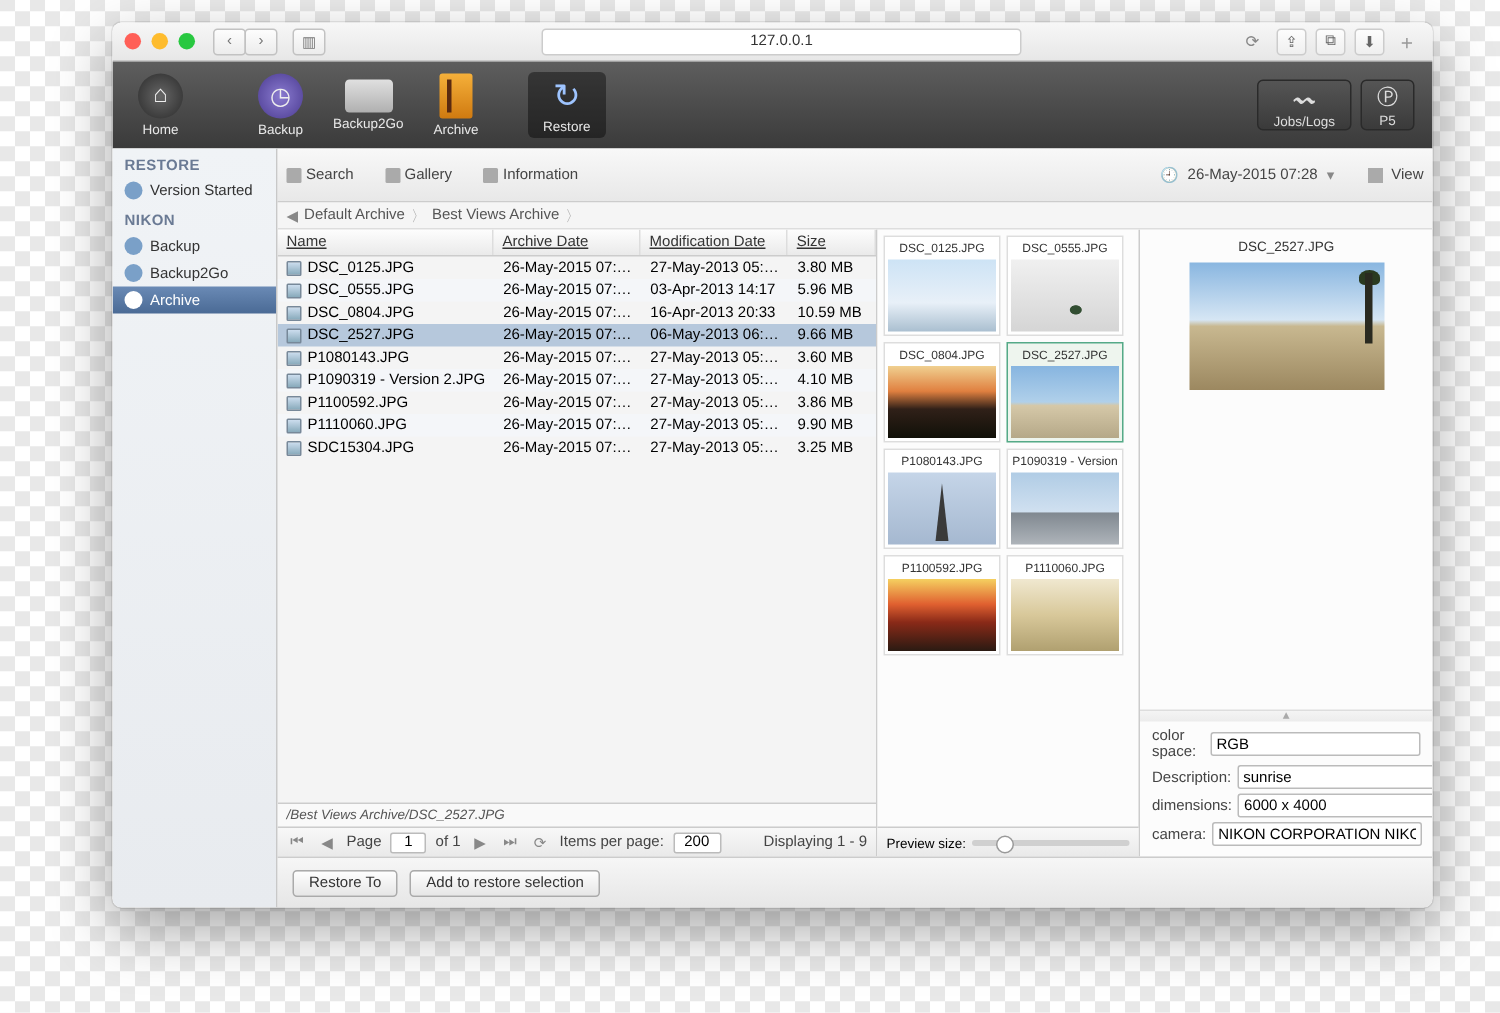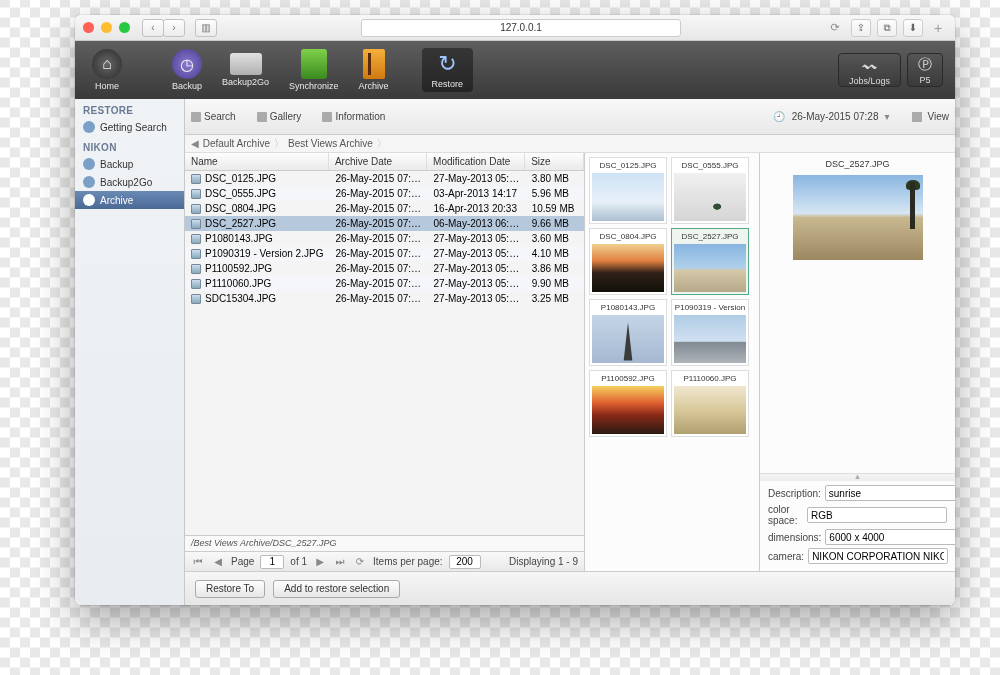--- a/index.html
+++ b/index.html
@@ -42,21 +42,21 @@
 .main { flex: 1; display: flex; flex-direction: column; overflow: hidden; }
 .subnav { height: 36px; background: linear-gradient(#f8f8f8,#e8e8e8); border-bottom: 1px solid #ccc; display: flex; align-items: center; padding: 0 6px; font-size: 10px; color: #444; gap: 21px; }
 .subnav .tab { display: flex; align-items: center; gap: 3px; cursor: pointer; }
 .subnav .tab .i { width:10px;height:10px;background:#aaa;border-radius:1px; }
 .subnav-right { margin-left: auto; display: flex; align-items: center; gap: 6px; }
 .crumbs { height: 18px; background: #f5f5f5; border-bottom: 1px solid #ddd; font-size: 10px; padding: 0 6px; display: flex; align-items: center; gap: 4px; color: #555; }
 .crumbs .sep { color: #aaa; }
 .content { flex: 1; display: flex; overflow: hidden; }
 .table-wrap { flex: 1.2; display: flex; flex-direction: column; border-right: 1px solid #ccc; min-width: 330px; }
 .thead { display: flex; background: linear-gradient(#fdfdfd,#eaeaea); border-bottom: 1px solid #ccc; font-size: 10px; color: #333; }
-.thead div { padding: 3px 6px; border-right: 1px solid #ddd; }
+.thead div { padding: 3px 6px; border-right: 1px solid #ddd; text-decoration: underline; }
 .col-n { flex: 2; } .col-a { flex: 1.3; } .col-m { flex: 1.3; } .col-s { flex: 0.7; text-align: left; }
 .tbody { flex: 1; overflow: auto; font-size: 10px; }
 .trow { display: flex; padding: 1px 0; }
 .trow:nth-child(even) { background: #f4f6f9; }
 .trow.sel { background: #b6c8dc; }
 .trow div { padding: 1px 6px; overflow: hidden; white-space: nowrap; text-overflow: ellipsis; }
 .trow .col-n { display: flex; align-items: center; gap: 4px; }
 .fic { width: 10px; height: 10px; background: linear-gradient(#cde,#8ab); border: 1px solid #789; border-radius: 1px; display: inline-block; }
 .pathbar { height: 16px; border-top: 1px solid #ccc; font-size: 9px; font-style: italic; color: #555; padding: 2px 6px; background: #f9f9f9; }
 .pager { height: 20px; border-top: 1px solid #ccc; background: linear-gradient(#f8f8f8,#e9e9e9); display: flex; align-items: center; font-size: 10px; padding: 0 6px; gap: 6px; color: #444; }
@@ -134,24 +134,20 @@
     <div style="width:20px"></div>
     <div class="tbitem">
       <div class="ti-icon ti-backup">◷</div>
       <span>Backup</span>
     </div>
     <div class="tbitem">
       <div class="ti-b2g"></div>
       <span>Backup2Go</span>
     </div>
     <div class="tbitem">
-      <div class="ti-sync"></div>
-      <span>Synchronize</span>
-    </div>
-    <div class="tbitem">
       <div class="ti-arch"></div>
       <span>Archive</span>
     </div>
     <div style="width:8px"></div>
     <div class="tbitem sel">
       <div class="ti-restore">↻</div>
       <span>Restore</span>
     </div>
     <div class="tb-spacer"></div>
     <div class="tbright">
@@ -164,21 +160,21 @@
         <span>P5</span>
       </div>
     </div>
   </div>
 
   <div class="body">
     <div class="sidebar">
       <div class="sb-sec">RESTORE</div>
       <div class="sb-item">
         <span class="sb-icon"></span>
-        <span>Getting Search</span>
+        <span>Version Started</span>
       </div>
       <div class="sb-sec">NIKON</div>
       <div class="sb-item">
         <span class="sb-icon"></span>
         <span>Backup</span>
       </div>
       <div class="sb-item">
         <span class="sb-icon"></span>
         <span>Backup2Go</span>
       </div>
@@ -355,36 +351,40 @@
               </div>
               <div class="thumb">
                 <div class="lbl">P1100592.JPG</div>
                 <div class="img img-sunset2"></div>
               </div>
               <div class="thumb">
                 <div class="lbl">P1110060.JPG</div>
                 <div class="img img-shore"></div>
               </div>
             </div>
+          <div class="gfoot">
+            <span>Preview size:</span>
+            <div class="sld"></div>
+          </div>
         </div>
 
         <div class="inspector">
           <div class="insp-top">
             <div class="insp-title">DSC_2527.JPG</div>
             <div class="insp-img img-main"></div>
           </div>
           <div class="insp-sep"></div>
           <div class="insp-meta">
             <div class="mrow">
+                <label>color space:</label>
+                <input value="RGB" style="">
+              </div>
+            <div class="mrow">
                 <label>Description:</label>
                 <input value="sunrise" style="">
-              </div>
-            <div class="mrow">
-                <label>color space:</label>
-                <input value="RGB" style="">
               </div>
             <div class="mrow">
                 <label>dimensions:</label>
                 <input value="6000 x 4000" style="">
               </div>
             <div class="mrow">
                 <label>camera:</label>
                 <input value="NIKON CORPORATION NIKON D5200" style="">
               </div>
           </div>

